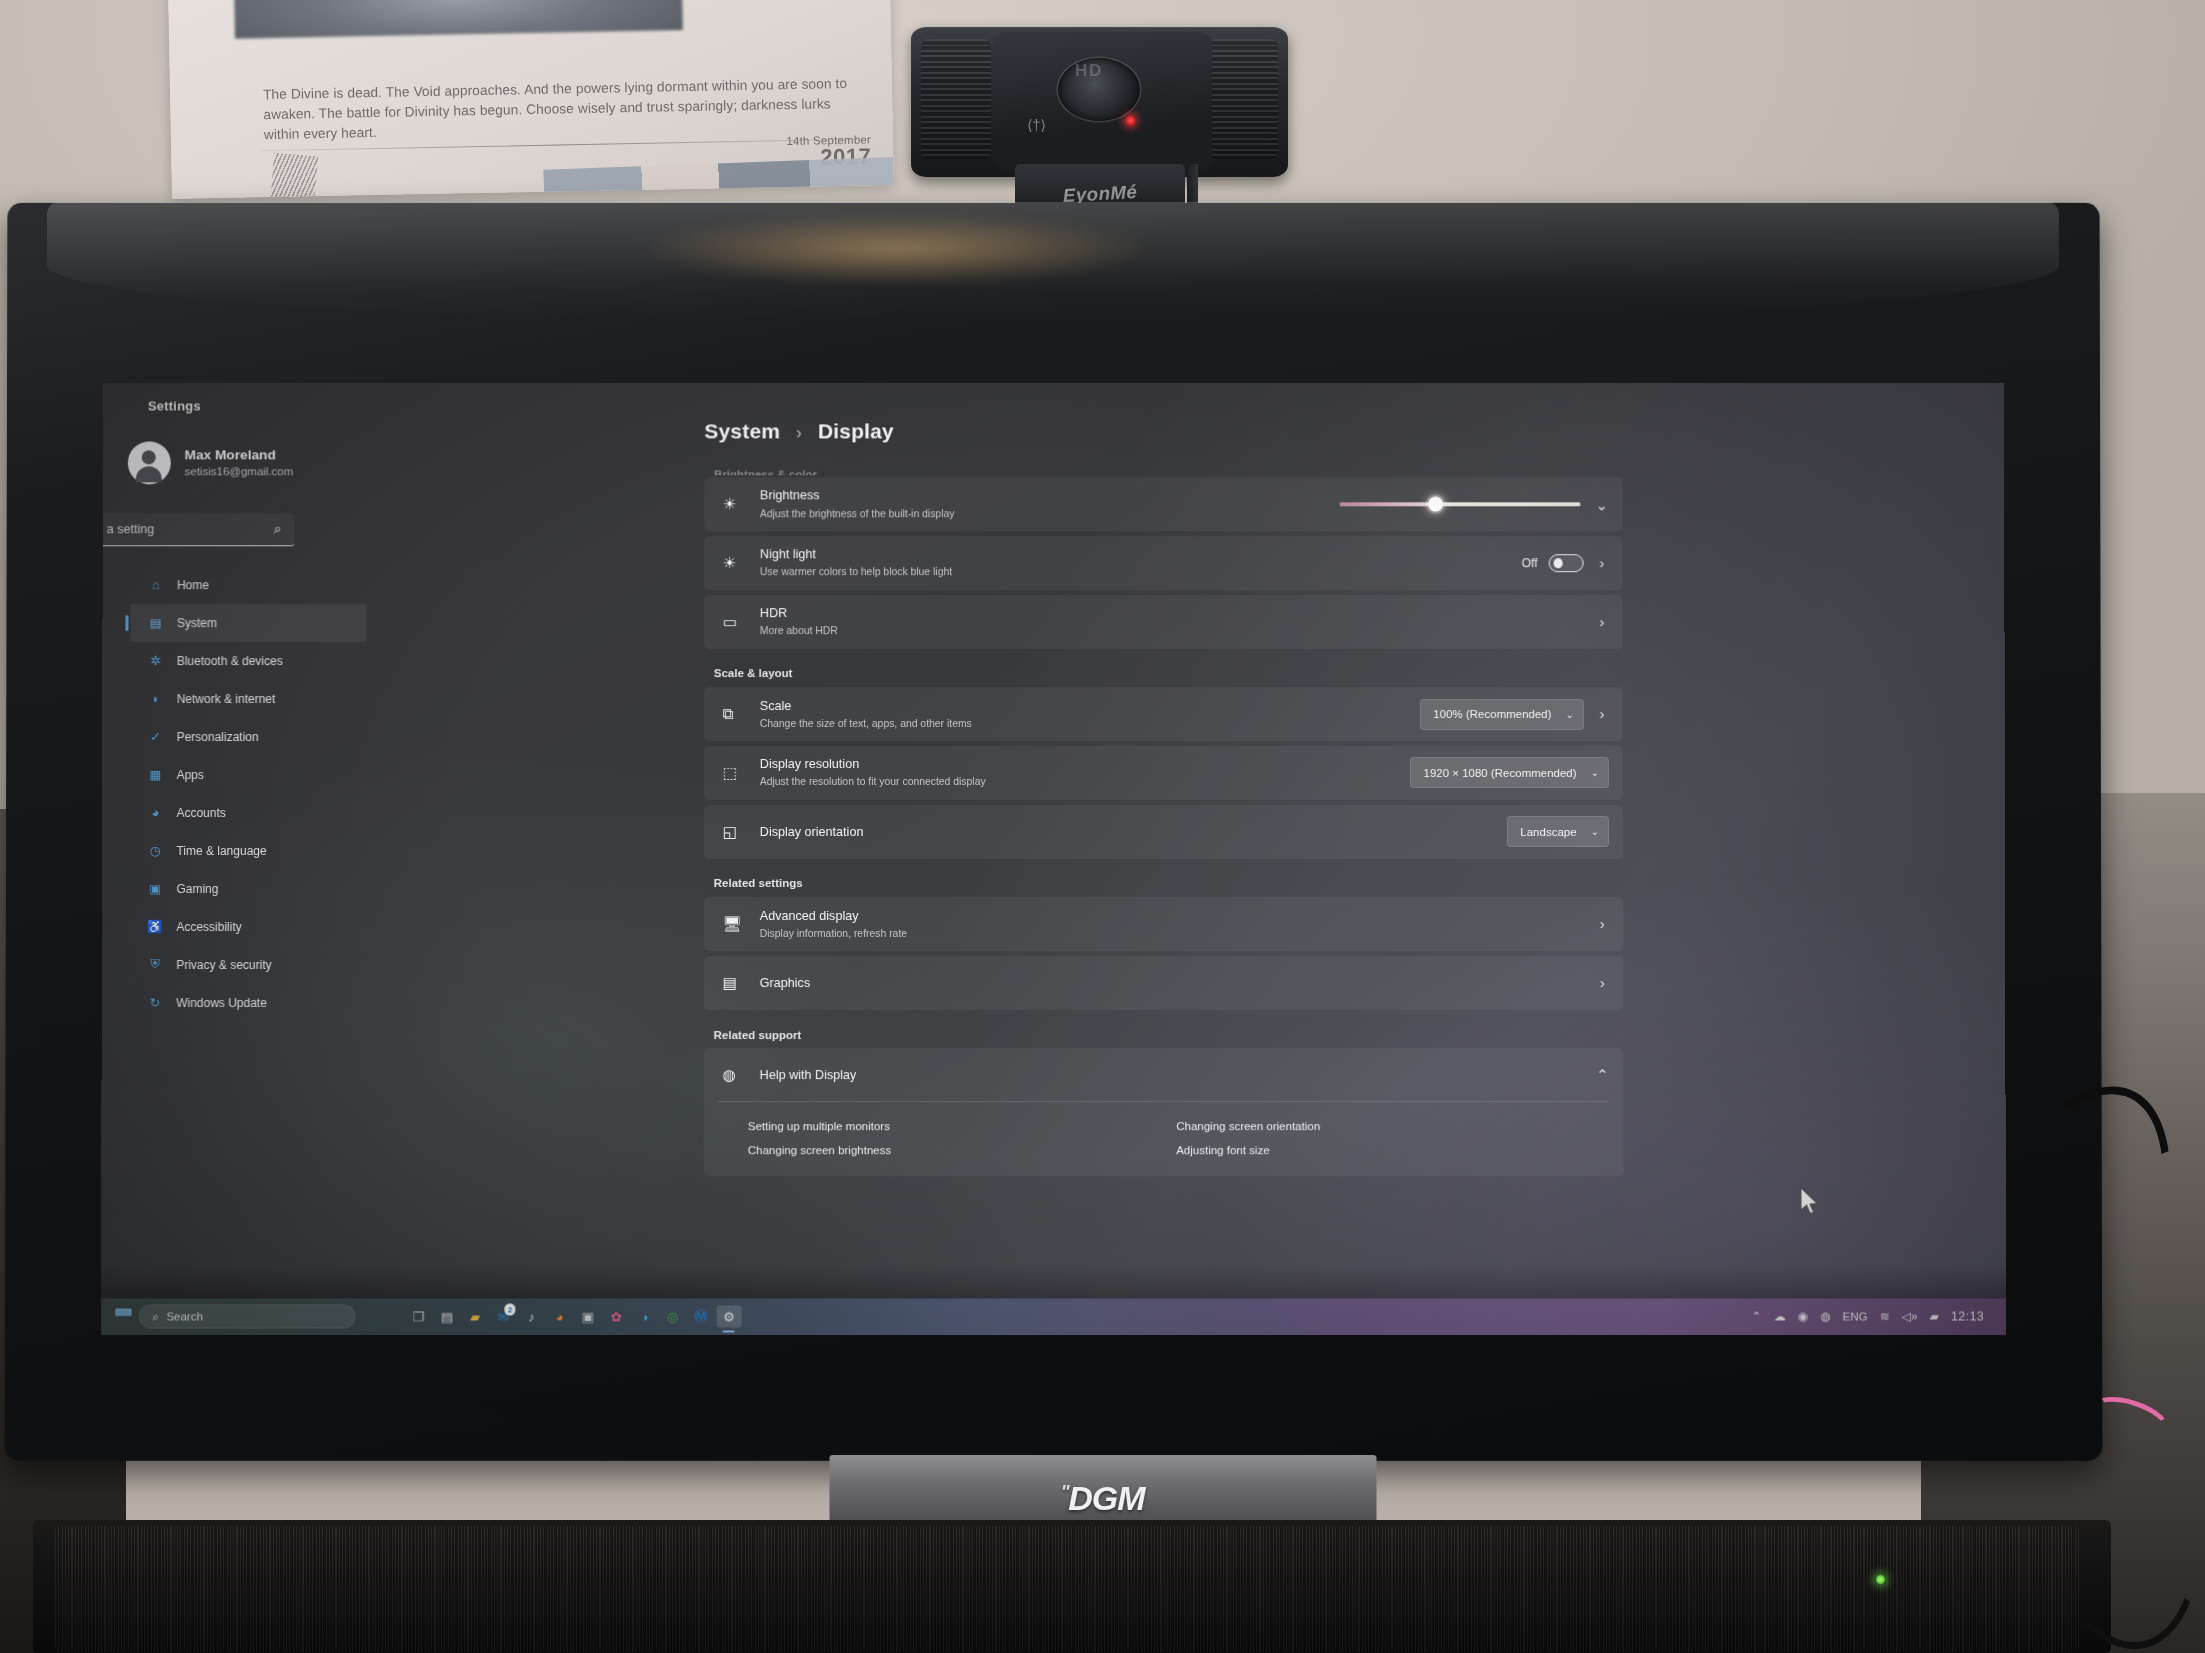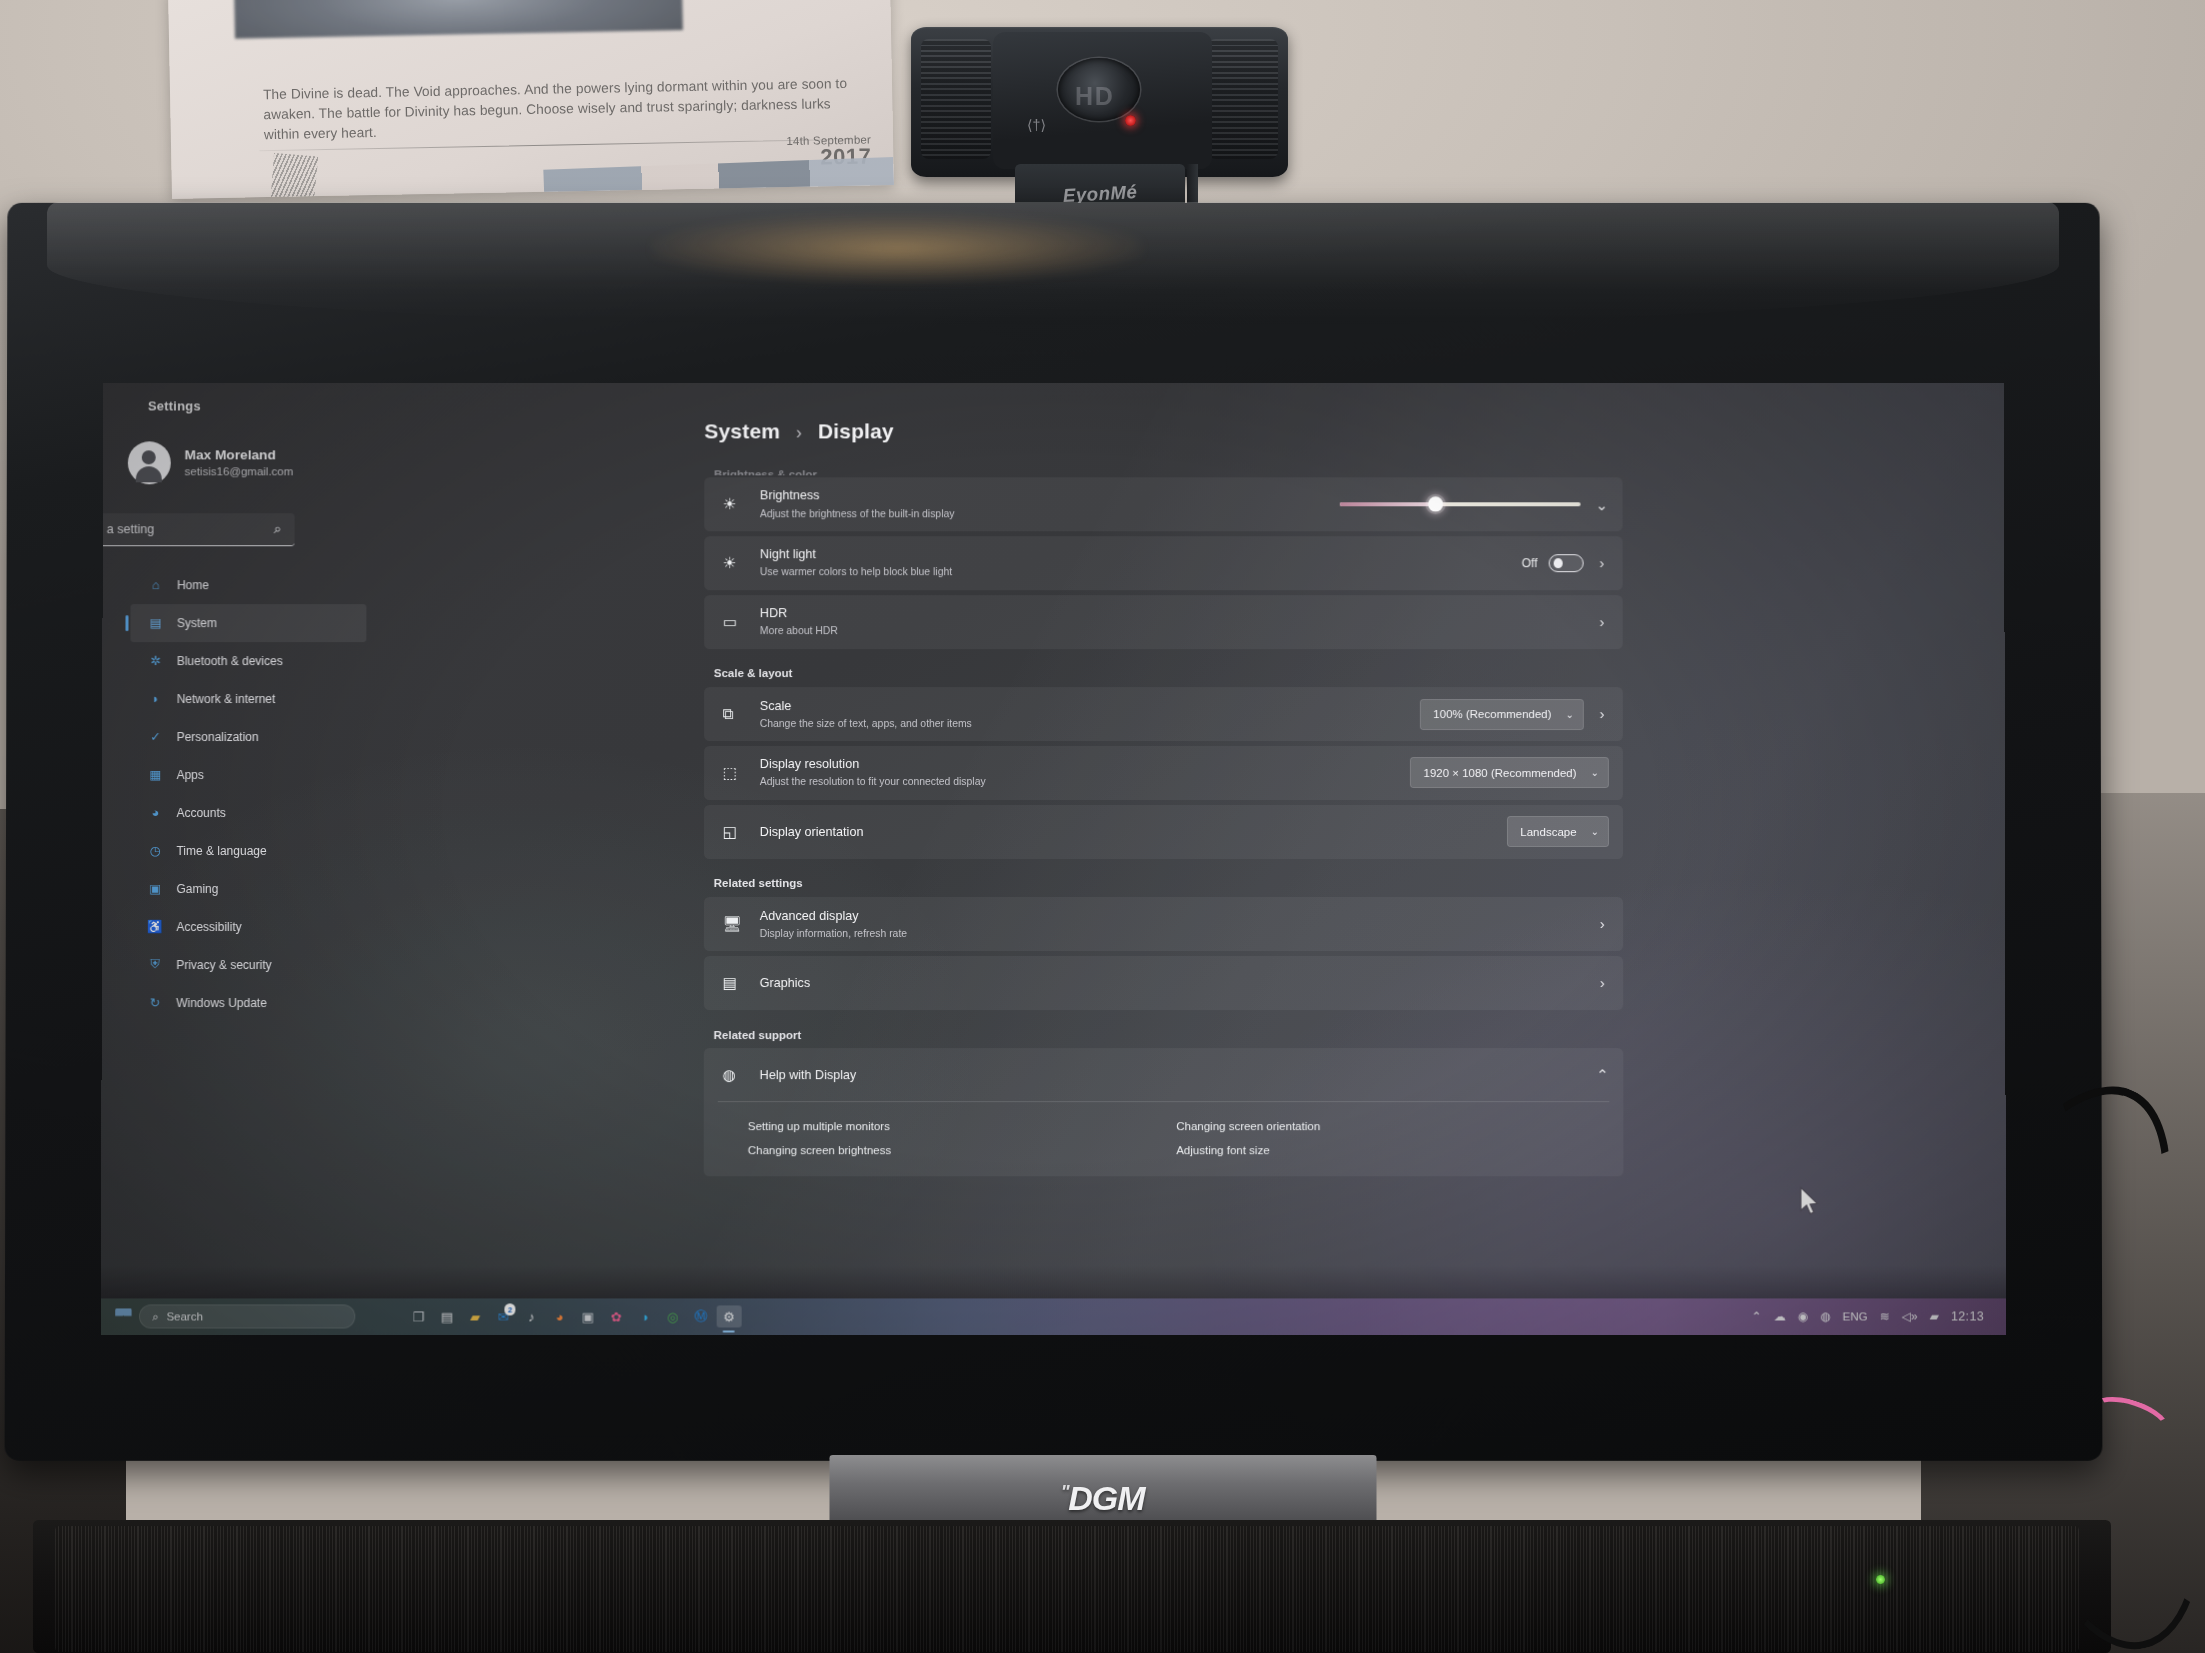--- a/index.html
+++ b/index.html
@@ -81,21 +81,21 @@
     position:absolute; left: 82px; top: 4.4px; width: 219px; height: 137px;
     background: linear-gradient(175deg,#34383d,#1b1d20 70%);
     border-radius: 12px;
   }
   #cam-lens {
     position:absolute; left: 65px; top: 26px; width: 82px; height: 63px;
     border-radius: 50%;
     background: radial-gradient(circle at 45% 40%, #4a4f55 0%, #24272b 55%, #111315 100%);
     box-shadow: inset 0 0 7.7px rgba(0,0,0,.8), 0 0 0 1.6px rgba(180,180,185,.22);
   }
-  #cam-hd { position:absolute; left: 82px; top: 50px; font-size: 25px; color: rgba(190,190,195,.3);
+  #cam-hd { position:absolute; left: 82px; top: 29px; font-size: 17px; color: rgba(190,190,195,.3);
     font-weight: bold; letter-spacing: 1.6px; }
   #cam-mic { position:absolute; left: 34px; top: 85px; font-size: 14.2px; color: rgba(210,210,215,.55); }
   #cam-led { position:absolute; left: 132px; top: 83px; width: 11px; height: 11px; border-radius:50%;
     background: radial-gradient(circle,#ff5252 0%, #c41f1f 60%, rgba(160,20,20,0) 100%);
     box-shadow: 0 0 7.7px 2.7px rgba(255,60,60,.55); }
   #cam-foot {
     position:absolute; left: 123px; top: 153px; width: 170px; height: 60px;
     background: linear-gradient(180deg,#303438,#1a1c1f);
     border-radius: 5.5px 5.5px 8.8px 8.8px;
     display:flex; align-items:center; justify-content:center;

